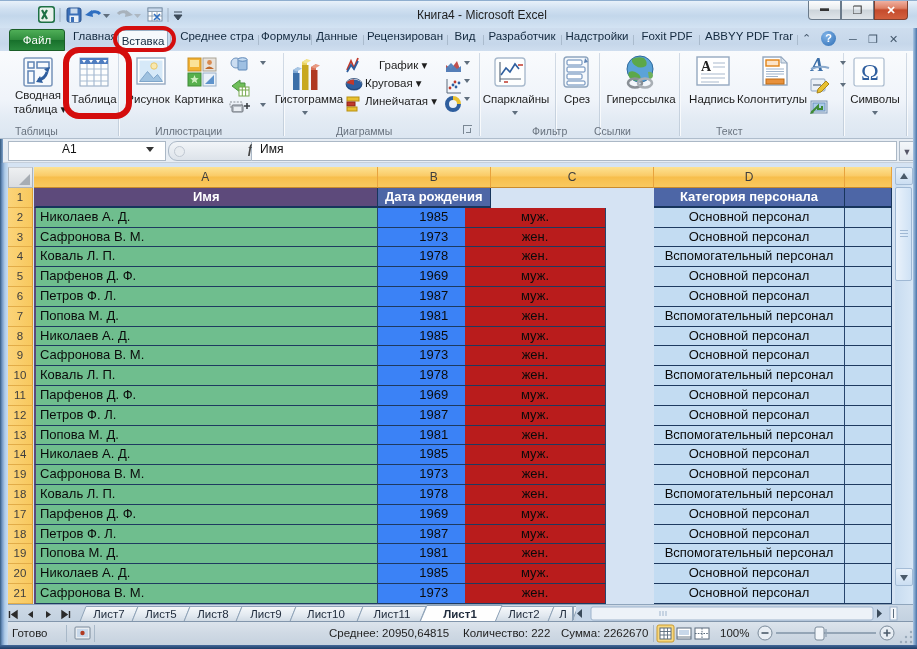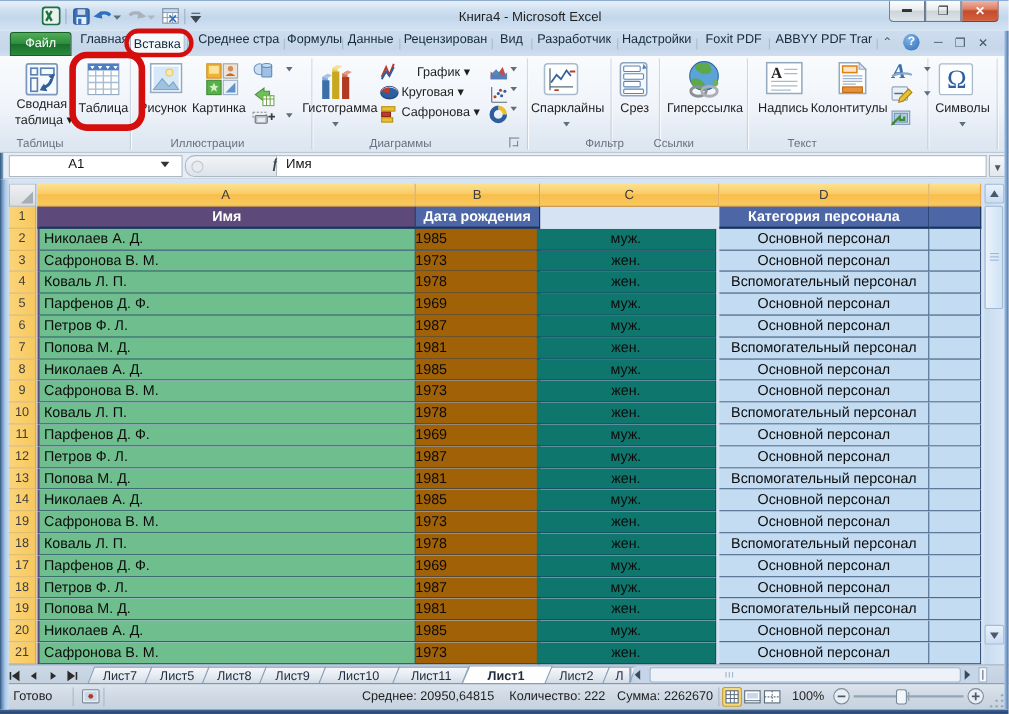--- a/index.html
+++ b/index.html
@@ -69,22 +69,22 @@
  font-size:11.5px;color:#3E3E3E;text-align:center;line-height:19px;overflow:hidden}
 
 #hrow{position:absolute;left:34px;top:25px;width:858px;height:19.8px}
 #hrow div{position:absolute;top:0;height:100%;border-bottom:2px solid #17355C;border-right:1px solid #17355C;
  color:#fff;font-weight:bold;font-size:13px;text-align:center;line-height:18px;overflow:hidden}
 
 .r{position:absolute;left:34px;width:858px;overflow:hidden}
 .r div{position:absolute;top:0;height:100%;border-bottom:1.4px solid #1E3A60;border-right:1px solid #27456D;
  font-size:13px;color:#0b0b0b;line-height:18px;white-space:nowrap;overflow:hidden}
 .ca{left:0;width:343.5px;background:#6FBE8E;padding-left:4px;border-left:2px solid #5D4A7B}
-.cb{left:343.5px;width:113.5px;background:#a16207;}
-.cc{left:454px;width:163px;background:#0f766e;text-align:center}
+.cb{left:343.5px;width:113.5px;background:#3b82f6;text-align:center}
+.cc{left:431px;width:141px;background:#b91c1c;text-align:center}
 .cd{left:620px;width:191px;background:#C3DCF2;text-align:center}
 .ce{left:811px;width:47px;background:#C3DCF2}
 
 #vsb{position:absolute;left:895px;top:4px;width:18px;height:437px;background:linear-gradient(90deg,#C8DCF0,#D8E7F6)}
 .sbtn{position:absolute;left:0;width:18px;height:18px;background:linear-gradient(180deg,#E8F1FA,#CBDEF2);border:1px solid #A4BCD6;border-radius:2px}
 .tri{position:absolute;left:4px;width:0;height:0;border-left:4.5px solid transparent;border-right:4.5px solid transparent}
 #vthumb{position:absolute;left:0px;top:24px;width:17px;height:94px;background:linear-gradient(90deg,#EAF2FB,#CFE2F5);
  border:1px solid #9FB8D4;border-radius:2px}
 #vthumb:after{content:"";position:absolute;left:4px;top:42px;width:8px;height:1px;background:#9FB8D4;box-shadow:0 3px 0 #9FB8D4,0 6px 0 #9FB8D4}
 
@@ -274,21 +274,21 @@
         <circle cx="170" cy="28" r="1.4" fill="#C0392B"></circle>
  <circle cx="174" cy="29" r="1.4" fill="#2E5E9E"></circle>
 
  <path d="M168 42 a8 8 0 0 1 8 8 l-4 0 a4 4 0 0 0 -4 -4 z" fill="#E8C030"></path>
  <path d="M176 50 a8 8 0 1 1 -8 -8 l0 4 a4 4 0 1 0 4 4 z" fill="#2E5E9E"></path>
 </svg>
 <div class="bigtxt" style="left:254px;top:42px;width:110px">Гистограмма</div>
 <div class="darr" style="left:302px;top:60px"></div>
 <div class="medtxt" style="left:379px;top:7px">График ▾</div>
 <div class="medtxt" style="left:365px;top:25px">Круговая ▾</div>
-<div class="medtxt" style="left:365px;top:43px">Сафронова ▾</div>
+<div class="medtxt" style="left:365px;top:43px">Линейчатая ▾</div>
 <div class="darr" style="left:464px;top:10px"></div>
 <div class="darr" style="left:464px;top:28px"></div>
 <div class="darr" style="left:464px;top:46px"></div>
 <div style="position:absolute;left:463px;top:74px;width:9px;height:9px;border-left:1px solid #7A8794;border-top:1px solid #7A8794"></div>
 <div style="position:absolute;left:466px;top:77px;width:5px;height:5px;border-right:1.4px solid #7A8794;border-bottom:1.4px solid #7A8794"></div>
 
 <svg width="60" height="40" style="position:absolute;left:491px;top:5">
  <rect x="4" y="2" width="30" height="28" rx="3" fill="#FDFEFE" stroke="#A9BACD" stroke-width="1.4"></rect>
  <path d="M9 6 v20 M9 23 h21" stroke="#5A6B7C" stroke-width="1.2"></path>
  <path d="M10 19 l5 -7 l4 4 l5 -8 l4 5" stroke="#2E5E9E" stroke-width="1.6" fill="none"></path>

